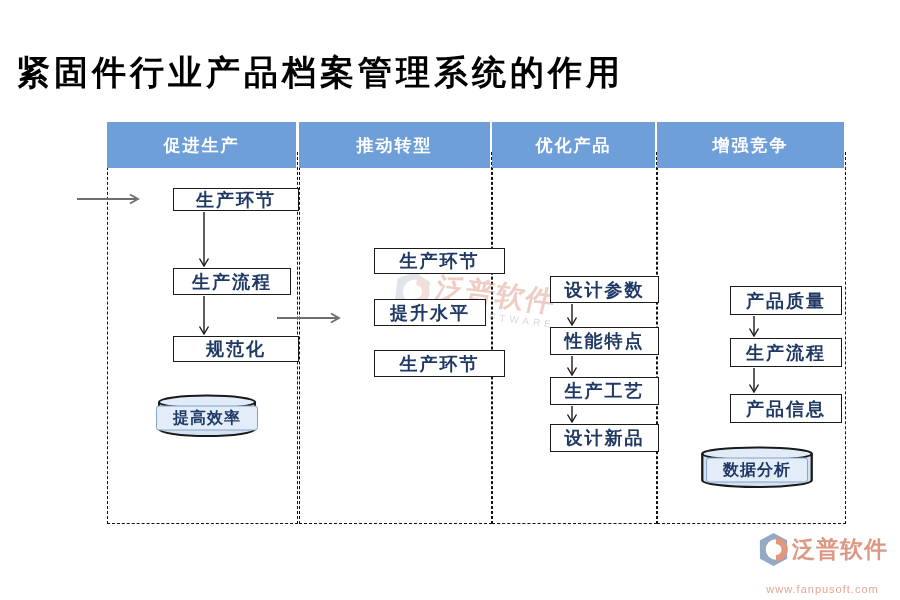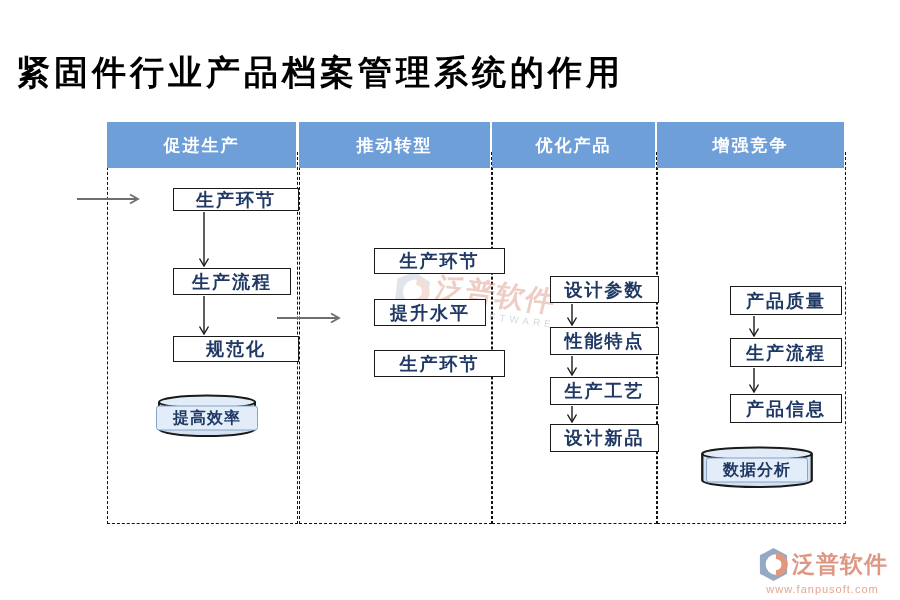--- a/index.html
+++ b/index.html
@@ -55,21 +55,21 @@
     font-size:10px; color:#a9b6c4; letter-spacing:4px; margin:2px 0 0 34px;
     font-family:"Liberation Sans","DejaVu Sans",sans-serif;
   }
   .footer {
     position:absolute; right:12px; bottom:5px; z-index:4;
     display:flex; flex-direction:column; align-items:center;
   }
   .footer-row { display:flex; align-items:center; gap:2px; }
   .footer-brand { font-size:23px; font-weight:bold; color:#dd9884; letter-spacing:1px; line-height:1.1; }
   .footer-url {
-    font-size:11px; color:#e3a794; letter-spacing:1px; margin-top:1px;
+    font-size:11px; color:#e3a794; letter-spacing:1px; margin-top:16px;
     font-family:"Liberation Sans","DejaVu Sans",sans-serif;
   }
 </style>
 </head>
 <body>
 
 <div class="page">
 
   <h1 class="title">紧固件行业产品档案管理系统的作用</h1>
 

